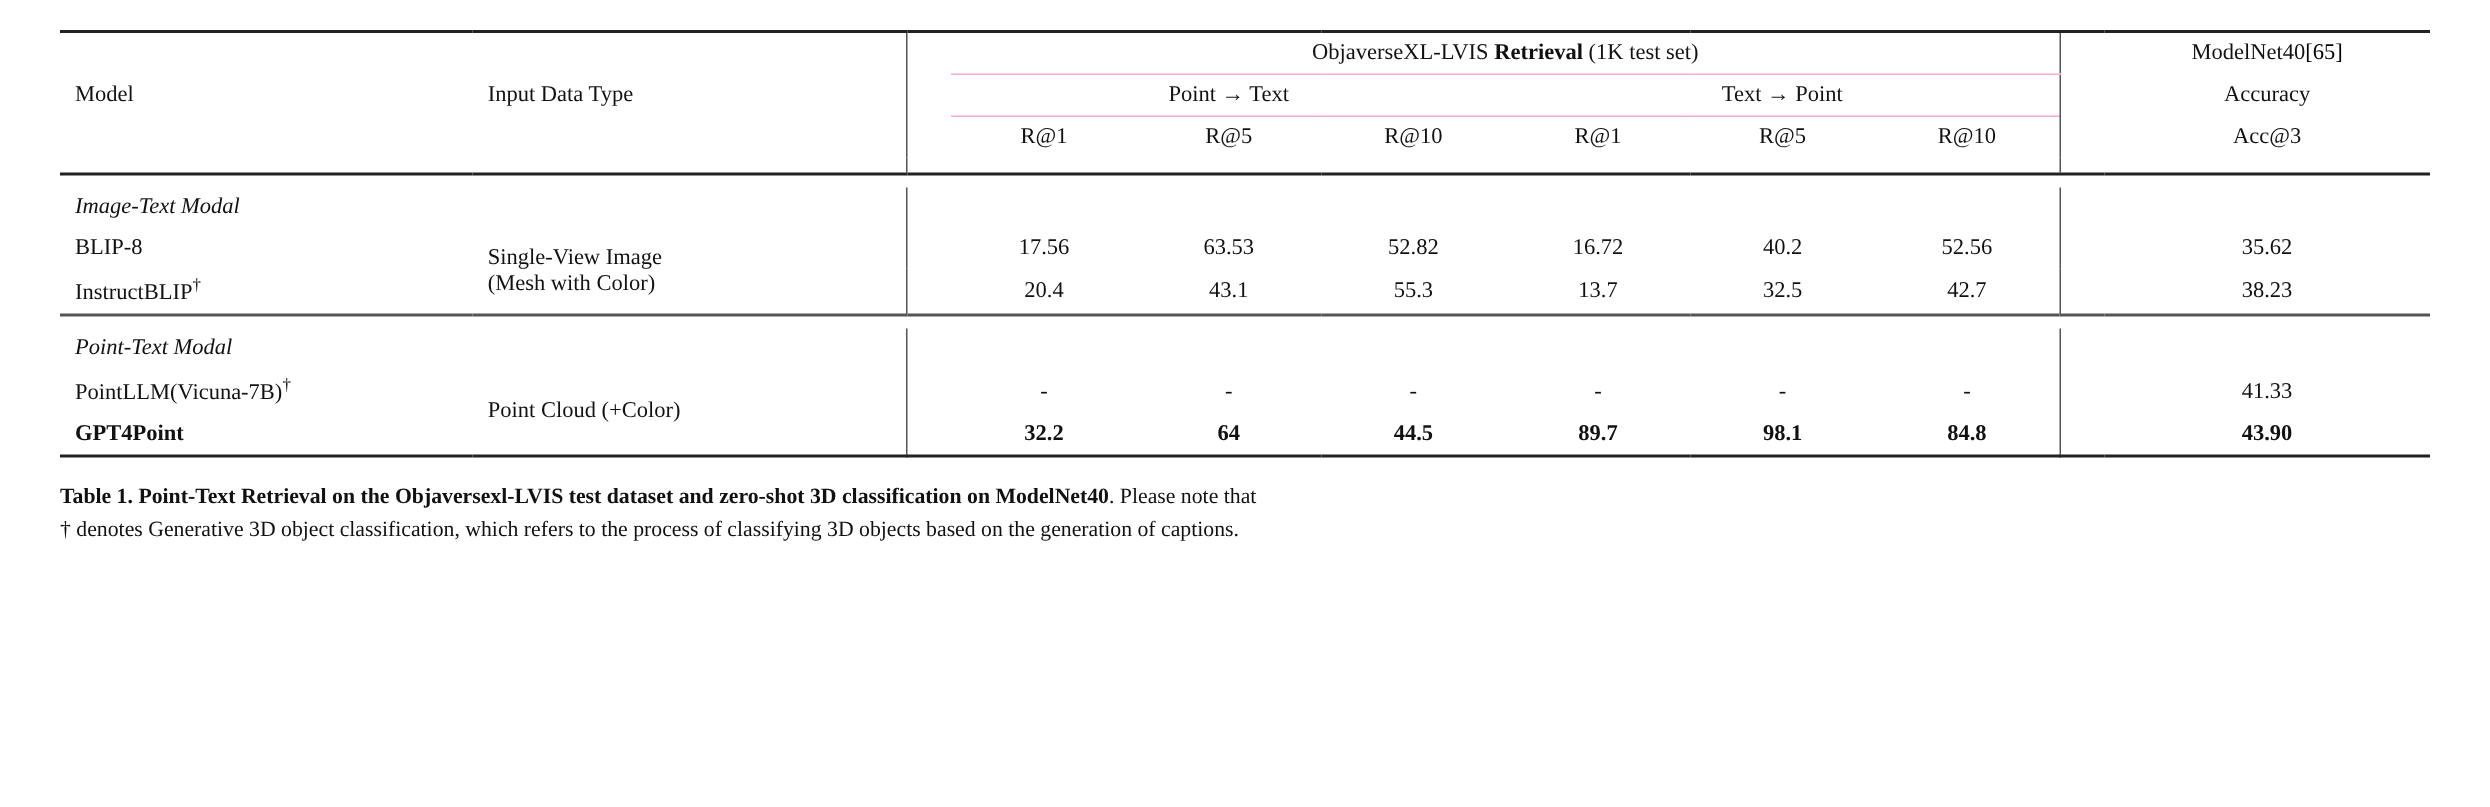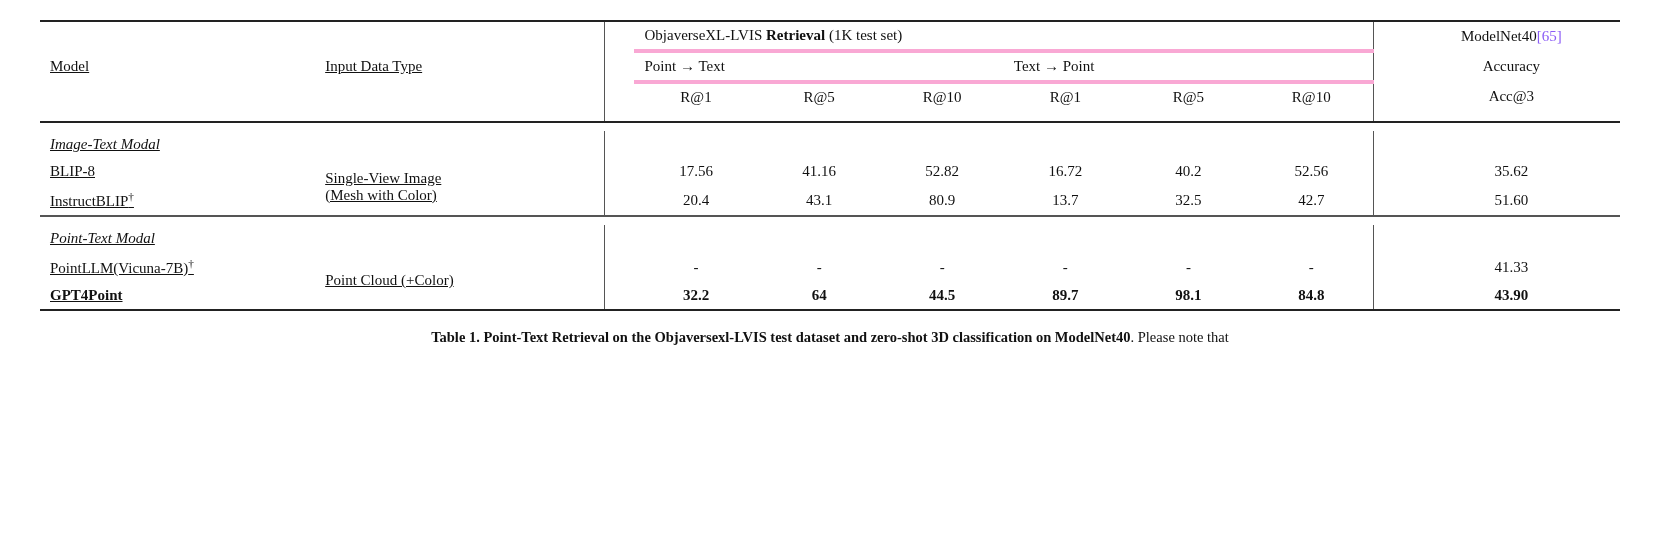--- a/index.html
+++ b/index.html
@@ -24,25 +24,24 @@
       padding: 5px 10px;
       text-align: center;
       vertical-align: middle;
       white-space: nowrap;
     }
     th {
       font-weight: normal;
     }
     td.left-align, th.left-align {
       text-align: left;
-      text-decoration: underline;
     }
     .bold { font-weight: bold; }
     .italic { font-style: italic; }
-    .blue-link { color: #8b5cf6; }
+    .blue-link { color: #000000; }
     .border-top-thick {
       border-top: 2px solid #222;
     }
     .border-bottom-thick {
       border-bottom: 2px solid #222;
     }
     .border-top-thin {
       border-top: 1px solid #555;
     }
     .border-bottom-thin {
@@ -51,29 +50,28 @@
     .border-left {
       border-left: 1px solid #555;
     }
     .border-right {
       border-right: 1px solid #555;
     }
     .caption {
       font-size: 14.5px;
       line-height: 1.5;
       margin-top: 4px;
-      text-align: center;
     }
     .superscript {
       font-size: 0.75em;
       vertical-align: super;
     }
     .group-header {
-      text-align: left;
-      border-bottom: 4px solid #f9a8d4;
+      text-align: center;
+      border-bottom: 1px solid #f9a8d4;
     }
     .spacer-row td {
       padding: 2px 0;
       border: none;
     }
   </style>
 </head>
 <body>
 
 <div class="table-container">
@@ -135,37 +133,37 @@
         <td class="border-left" rowspan="3"></td>
         <td colspan="6"></td>
         <td class="border-left" rowspan="3"></td>
         <td></td>
       </tr>
 
       <tr>
         <td class="left-align">BLIP-8</td>
         <td class="left-align" rowspan="2">Single-View Image<br>(Mesh with Color)</td>
         <td>17.56</td>
-        <td>41.16</td>
+        <td>63.53</td>
         <td>52.82</td>
         <td>16.72</td>
         <td>40.2</td>
         <td>52.56</td>
         <td>35.62</td>
       </tr>
 
       <tr>
         <td class="left-align">InstructBLIP<span class="superscript">†</span></td>
         <td>20.4</td>
         <td>43.1</td>
-        <td>80.9</td>
+        <td>55.3</td>
         <td>13.7</td>
         <td>32.5</td>
         <td>42.7</td>
-        <td>51.60</td>
+        <td>38.23</td>
       </tr>
 
       <tr class="border-top-thin border-bottom-thin">
         <td colspan="11" style="padding:0; border-top:1px solid #555; border-bottom:none;"></td>
       </tr>
 
       <tr class="spacer-row">
         <td colspan="11" style="padding:4px 0;"></td>
       </tr>
 
@@ -202,14 +200,15 @@
 
       <tr>
         <td colspan="11" style="padding:0; border-top:2px solid #222;"></td>
       </tr>
     </tbody>
   </table>
 
   <div class="caption">
     <span class="bold">Table 1.</span>
     <span class="bold">Point-Text Retrieval on the Objaversexl-LVIS test dataset and zero-shot 3D classification on ModelNet40</span><span>. Please note that</span><br>
+    <span>† denotes Generative 3D object classification, which refers to the process of classifying 3D objects based on the generation of captions.</span>
   </div>
 </div>
 
 </body></html>

